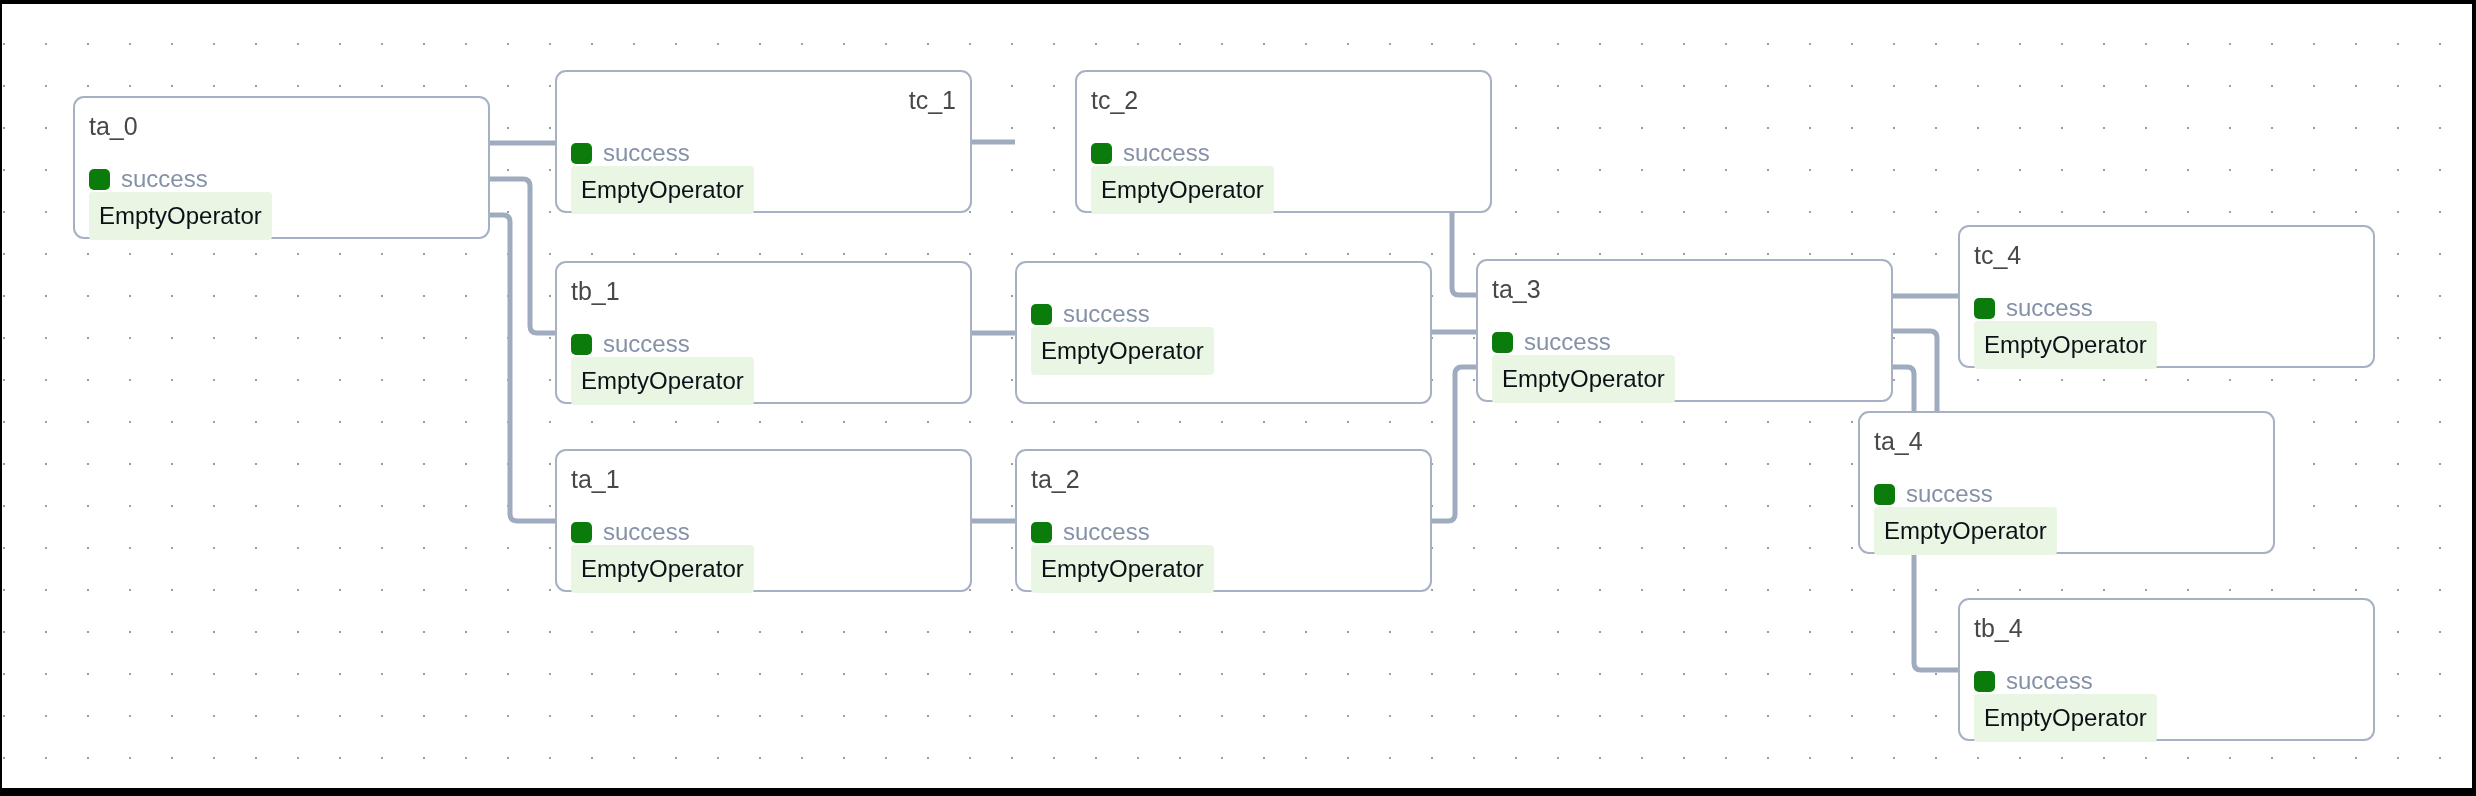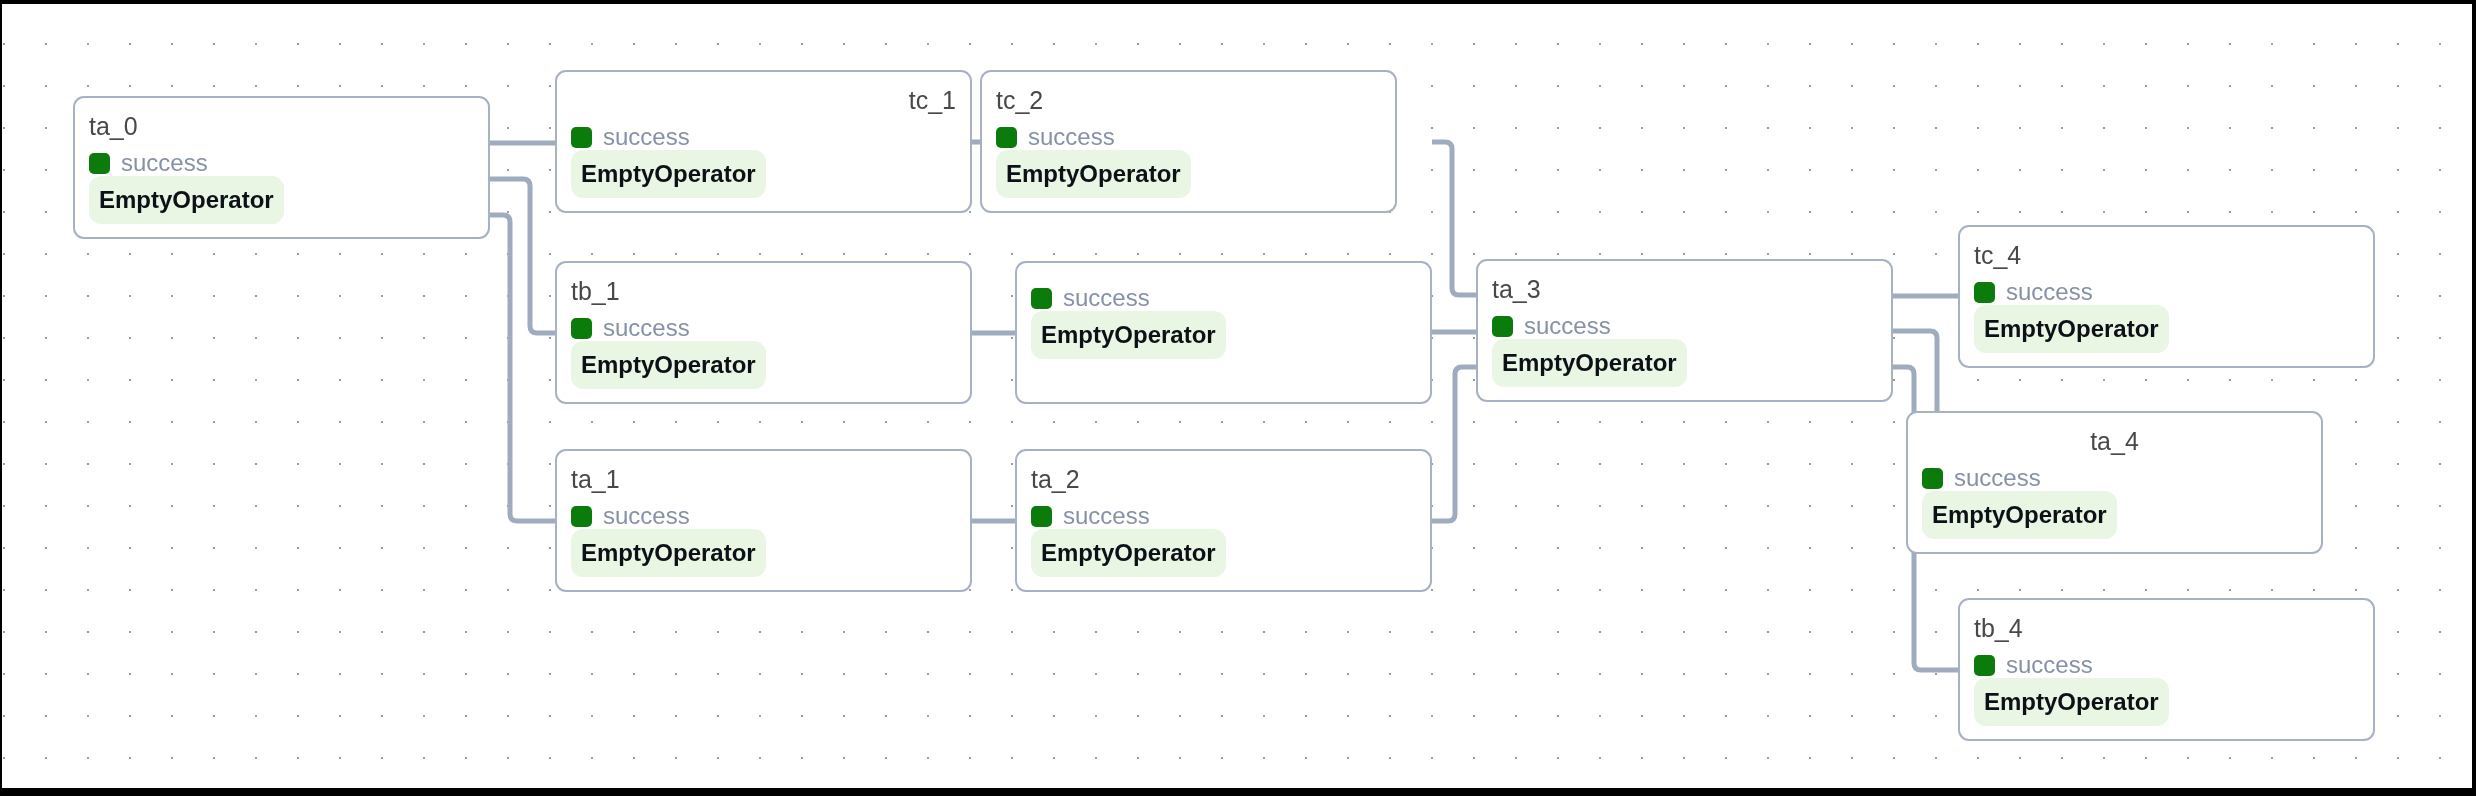--- a/index.html
+++ b/index.html
@@ -54,21 +54,21 @@
   .node-title {
     font-size: 25px;
     line-height: 30px;
     color: var(--title-color, #484848);
     white-space: nowrap;
   }
 
   .node-status {
     display: flex;
     align-items: center;
-    margin-top: 7px;
+    margin-top: 23px;
     height: 30px;
   }
   .status-square {
     display: inline-block;
     width: 21px;
     height: 21px;
     border-radius: 5px;
     background: var(--success-green, #0b7c0b);
     flex: 0 0 auto;
   }
@@ -85,23 +85,22 @@
     display: flex;
     align-items: center;
   }
   .operator-badge {
     display: inline-block;
     background: var(--badge-bg, #e9f6e3);
     color: var(--badge-text, #0d1117);
     font-size: 24px;
     line-height: 32px;
     padding: 8px 10px;
-    border-radius: 12px;
+    border-radius: 4px;
     white-space: nowrap;
-    font-weight: bold;
   }
 </style>
 </head>
 <body>
 
 <div class="frame" style="--edge-color: #9fabbe; --node-border: #a6b1c4; --title-color: #484848; --success-green: #0b7c0b; --success-text: #8591a7; --badge-bg: #e9f6e3; --badge-text: #0d1117;">
   <div class="canvas">
     <svg class="edge-layer" xmlns="http://www.w3.org/2000/svg" width="2476" height="796">
         <path d="M 488 139 L 553 139"></path>
         <path d="M 488 175 L 521 175 Q 528 175 528 182 L 528 322 Q 528 329 535 329 L 553 329"></path>
@@ -130,21 +129,21 @@
       <div class="node" style="left: 553px; top: 66px; text-align: right;">
     <div class="node-title">tc_1</div>
     <div class="node-status">
       <span class="status-square"></span>
       <span class="status-text">success</span>
     </div>
     <div class="node-operator-row">
       <span class="operator-badge">EmptyOperator</span>
     </div>
   </div>
-      <div class="node" style="left: 978px; top: 66px;">
+      <div class="node" style="left: 1073px; top: 66px;">
     <div class="node-title">tc_2</div>
     <div class="node-status">
       <span class="status-square"></span>
       <span class="status-text">success</span>
     </div>
     <div class="node-operator-row">
       <span class="operator-badge">EmptyOperator</span>
     </div>
   </div>
       <div class="node" style="left: 553px; top: 257px;">
@@ -199,21 +198,21 @@
       <div class="node" style="left: 1956px; top: 221px;">
     <div class="node-title">tc_4</div>
     <div class="node-status">
       <span class="status-square"></span>
       <span class="status-text">success</span>
     </div>
     <div class="node-operator-row">
       <span class="operator-badge">EmptyOperator</span>
     </div>
   </div>
-      <div class="node" style="left: 1904px; top: 407px; text-align: center;">
+      <div class="node" style="left: 1856px; top: 407px;">
     <div class="node-title">ta_4</div>
     <div class="node-status">
       <span class="status-square"></span>
       <span class="status-text">success</span>
     </div>
     <div class="node-operator-row">
       <span class="operator-badge">EmptyOperator</span>
     </div>
   </div>
       <div class="node" style="left: 1956px; top: 594px;">

